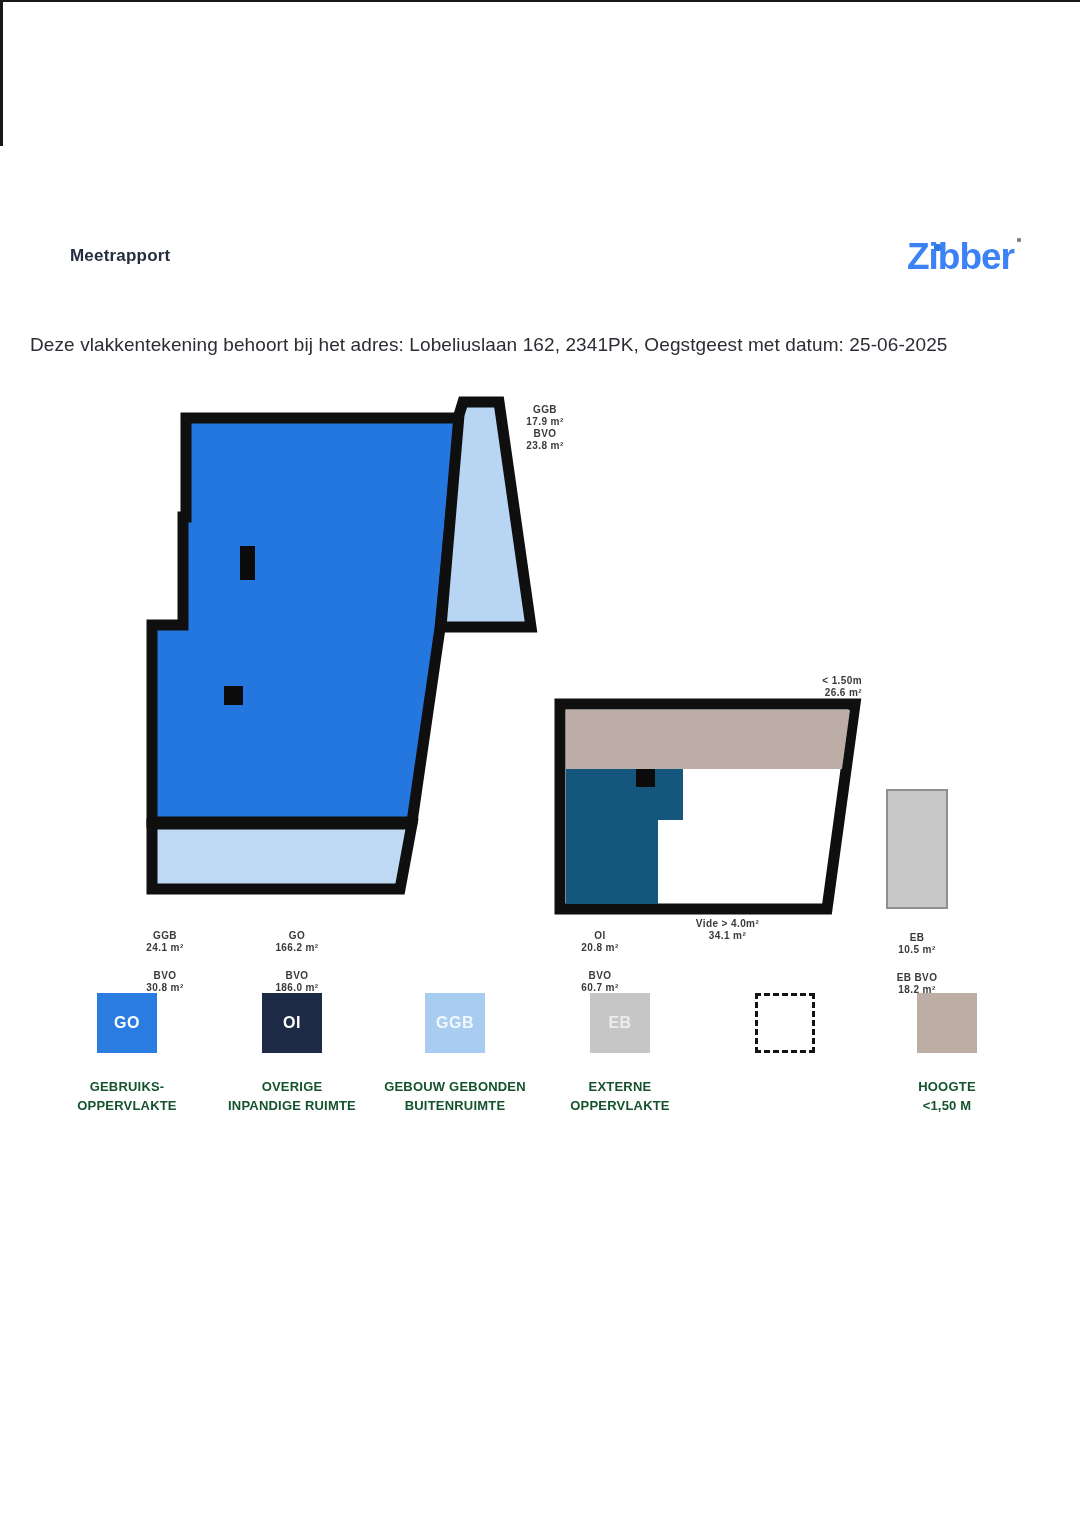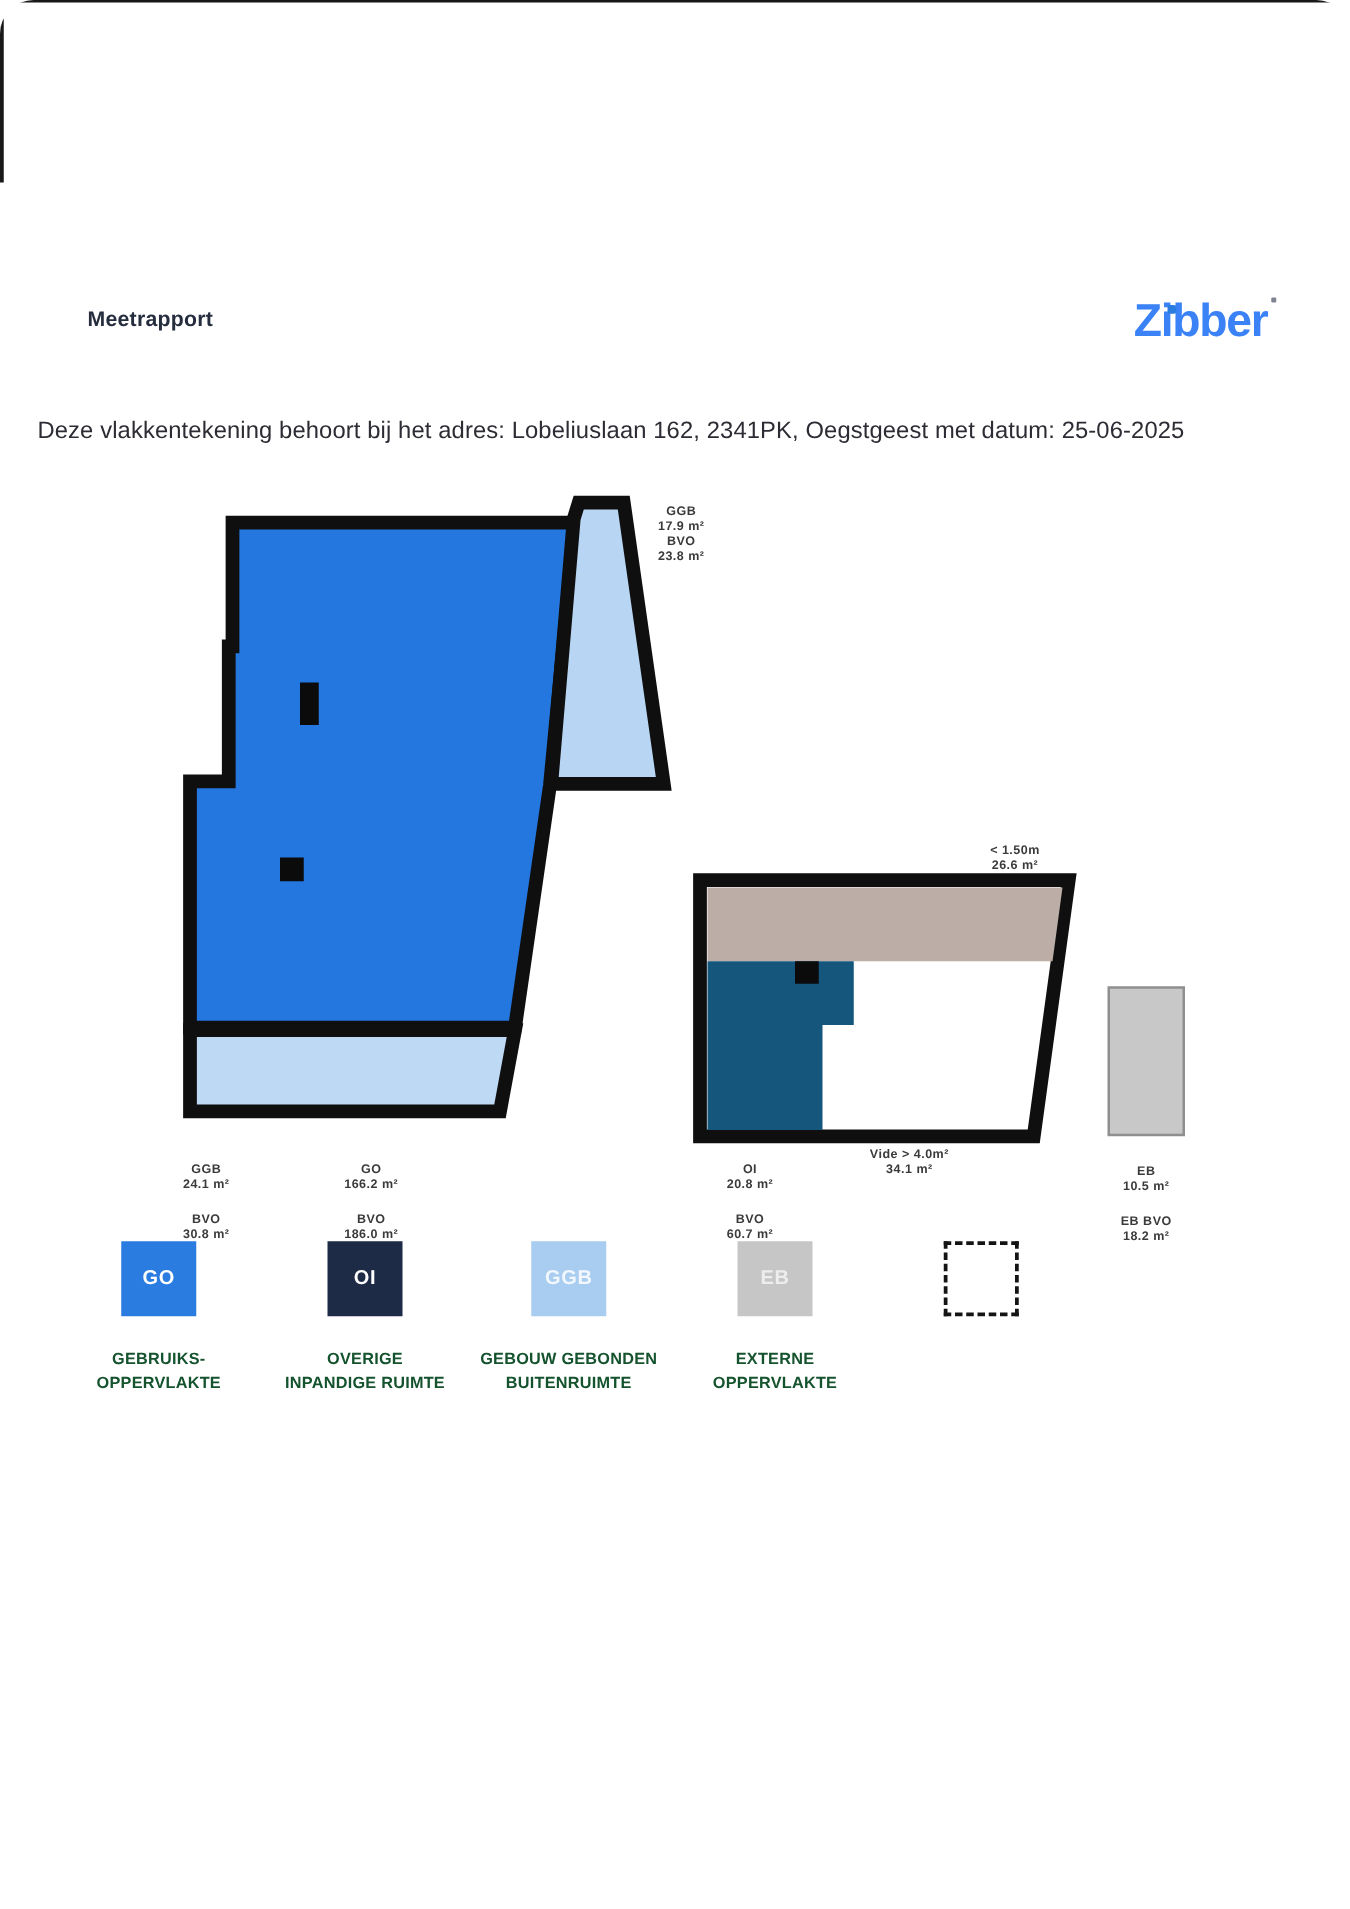--- a/index.html
+++ b/index.html
@@ -1,18 +1,18 @@
 <!DOCTYPE html>
 <html><head>
 <meta charset="utf-8">
 <style>
   html,body{margin:0;padding:0;background:#ffffff;}
   .page{
     position:relative;width:1080px;height:1527px;background:#ffffff;overflow:hidden;
-    font-family:"Liberation Sans", sans-serif;color:#1c1c1c;border-radius:27px;
+    font-family:"Liberation Sans", sans-serif;color:#1c1c1c;
   }
   
   .edge-top{position:absolute;top:0;left:0;width:1080px;height:2px;background:#181818;}
   .edge-left{position:absolute;top:0;left:0;width:3px;height:146px;background:#181818;}
 
   
   .report-type{position:absolute;top:246px;left:70px;font-size:17px;font-weight:600;color:#262d3e;letter-spacing:.2px;}
   .page-title{position:absolute;top:254px;left:0;width:1080px;text-align:center;font-size:30px;font-weight:700;color:#2979e8;letter-spacing:.5px;}
   .brand{position:absolute;top:236px;right:66px;font-size:37px;font-weight:800;color:#3b82f6;letter-spacing:-1px;}
   .brand .idot{position:absolute;left:27px;top:8px;width:7px;height:7px;border-radius:2px;background:#2b7ce1;}
@@ -90,21 +90,21 @@
 30.8 m²</div>
   </div>
 
   <div class="plan-label" style="left:247px;top:918px;width:100px;">
     <div>GO
 166.2 m²</div>
     <div class="sub">BVO
 186.0 m²</div>
   </div>
 
-  <div class="plan-label" style="left:762px;top:675px;width:100px;">&lt; 1.50m
+  <div class="plan-label" style="left:762px;top:675px;width:100px;text-align:right;">&lt; 1.50m
 26.6 m²</div>
 
   <div class="plan-label" style="left:550px;top:918px;width:100px;">
     <div>OI
 20.8 m²</div>
     <div class="sub">BVO
 60.7 m²</div>
   </div>
 
   <div class="plan-label" style="left:665px;top:918px;width:125px;">Vide &gt; 4.0m²
@@ -133,14 +133,19 @@
 BUITENRUIMTE</div>
   </div>
   <div class="legend-item" style="left:510px;">
     <div class="swatch sw-eb">EB</div>
     <div class="legend-label">EXTERNE
 OPPERVLAKTE</div>
   </div>
   <div class="legend-item" style="left:675px;">
     <div class="swatch sw-dashed"></div>
   </div>
+  <div class="legend-item" style="left:837px;">
+    <div class="swatch sw-tan"></div>
+    <div class="legend-label">HOOGTE
+&lt;1,50 M</div>
+  </div>
 
 </div>
 
 </body></html>

